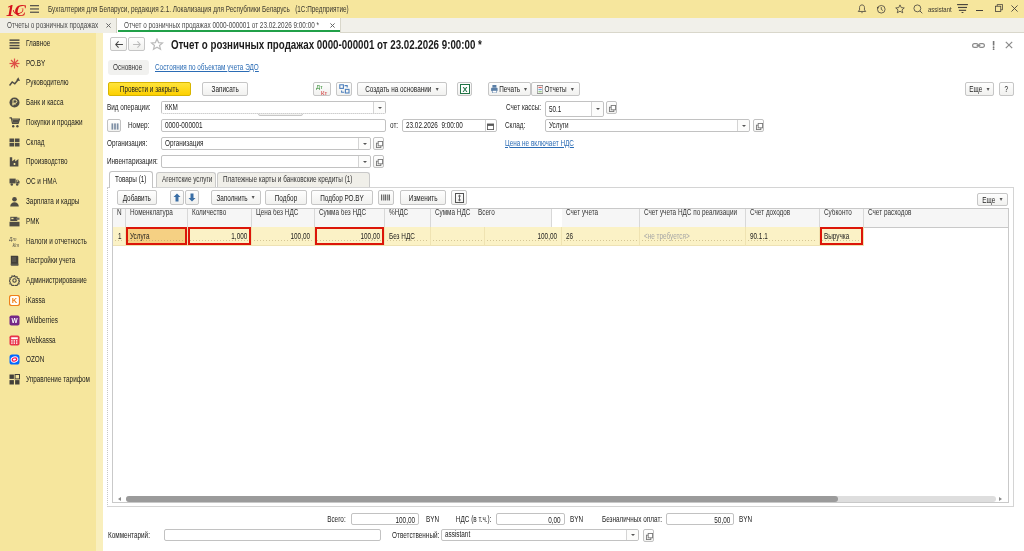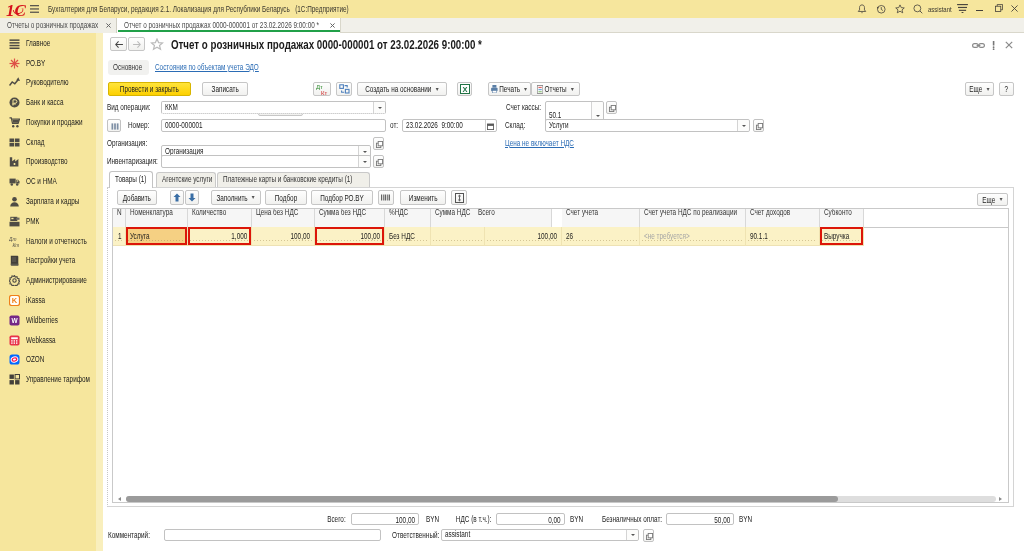--- a/index.html
+++ b/index.html
@@ -299,21 +299,21 @@
   </div>
 <div class="btn" style="left:999px;top:82px;width:15px;height:14px;">
     <span>?</span>
   </div>
 <div class="t" style="left:107px;top:101.5px;">Вид операции:</div>
 <div class="inp" style="left:161px;top:101px;width:225px;height:13px;border-bottom:1px dotted #b5b5b5;">
     <div class="t">ККМ</div>
     <span class="dd"></span>
   </div>
 <div class="t" style="left:506px;top:101.5px;">Счет кассы:</div>
-<div class="inp" style="left:545px;top:101px;width:59px;height:29px;">
+<div class="inp" style="left:545px;top:101px;width:59px;height:16px;">
     <div class="t">50.1</div>
     <span class="dd"></span>
   </div>
 <div class="opb" style="left:606px;top:101px;width:11px;height:13px;"><svg width="7" height="7" viewBox="0 0 8 8" style="margin:2.5px 0 0 1.5px">
       <g fill="none" stroke="#777" stroke-width="1">
         <rect x="0.5" y="2.5" width="5" height="5"></rect>
         <rect x="2.5" y="0.5" width="5" height="5" fill="#fff"></rect>
       </g>
     </svg></div>
 <div class="opb" style="left:107px;top:119px;width:14px;height:13px;"><svg width="8" height="7" viewBox="0 0 10 9" style="margin:3px 0 0 3px">
@@ -341,21 +341,21 @@
     <div class="t">Услуги</div>
     <span class="dd"></span>
   </div>
 <div class="opb" style="left:753px;top:119px;width:11px;height:13px;"><svg width="7" height="7" viewBox="0 0 8 8" style="margin:2.5px 0 0 1.5px">
       <g fill="none" stroke="#777" stroke-width="1">
         <rect x="0.5" y="2.5" width="5" height="5"></rect>
         <rect x="2.5" y="0.5" width="5" height="5" fill="#fff"></rect>
       </g>
     </svg></div>
 <div class="t" style="left:107px;top:137.5px;">Организация:</div>
-<div class="inp" style="left:161px;top:145px;width:210px;height:13px;">
+<div class="inp" style="left:161px;top:137px;width:210px;height:13px;">
     <div class="t">Организация</div>
     <span class="dd"></span>
   </div>
 <div class="opb" style="left:373px;top:137px;width:11px;height:13px;"><svg width="7" height="7" viewBox="0 0 8 8" style="margin:2.5px 0 0 1.5px">
       <g fill="none" stroke="#777" stroke-width="1">
         <rect x="0.5" y="2.5" width="5" height="5"></rect>
         <rect x="2.5" y="0.5" width="5" height="5" fill="#fff"></rect>
       </g>
     </svg></div>
 <div class="t" style="left:505px;top:137.5px;"><span class="lnk">Цена не включает НДС</span></div>
@@ -452,20 +452,23 @@
       <div class="t" style="top:3.5px;color:#333;">Счет учета</div>
     </div>
 <div class="th" style="left:527px;width:106px;">
       <div class="t" style="top:3.5px;color:#333;">Счет учета НДС по реализации</div>
     </div>
 <div class="th" style="left:633px;width:74px;">
       <div class="t" style="top:3.5px;color:#333;">Счет доходов</div>
     </div>
 <div class="th" style="left:707px;width:44px;">
       <div class="t" style="top:3.5px;color:#333;">Субконто</div>
+    </div>
+<div class="th" style="left:751px;width:144px;border-right:0;">
+      <div class="t" style="top:3.5px;color:#333;">Счет расходов</div>
     </div>
 <div class="a" style="left:0;top:18px;width:896px;height:0;border-top:1px solid #c9c9c9;"></div>
 <div class="td" style="left:0px;width:13px;">
       <div class="t" style="left:5px;top:4px;">1</div>
     </div>
 <div class="td red" style="left:13px;width:62px;background-color:#f5d083;">
       <div class="t" style="left:4px;top:4px;">Услуга</div>
     </div>
 <div class="td red" style="left:75px;width:64px;">
       <div class="tr" style="right:4px;top:4px;">1,000</div>

